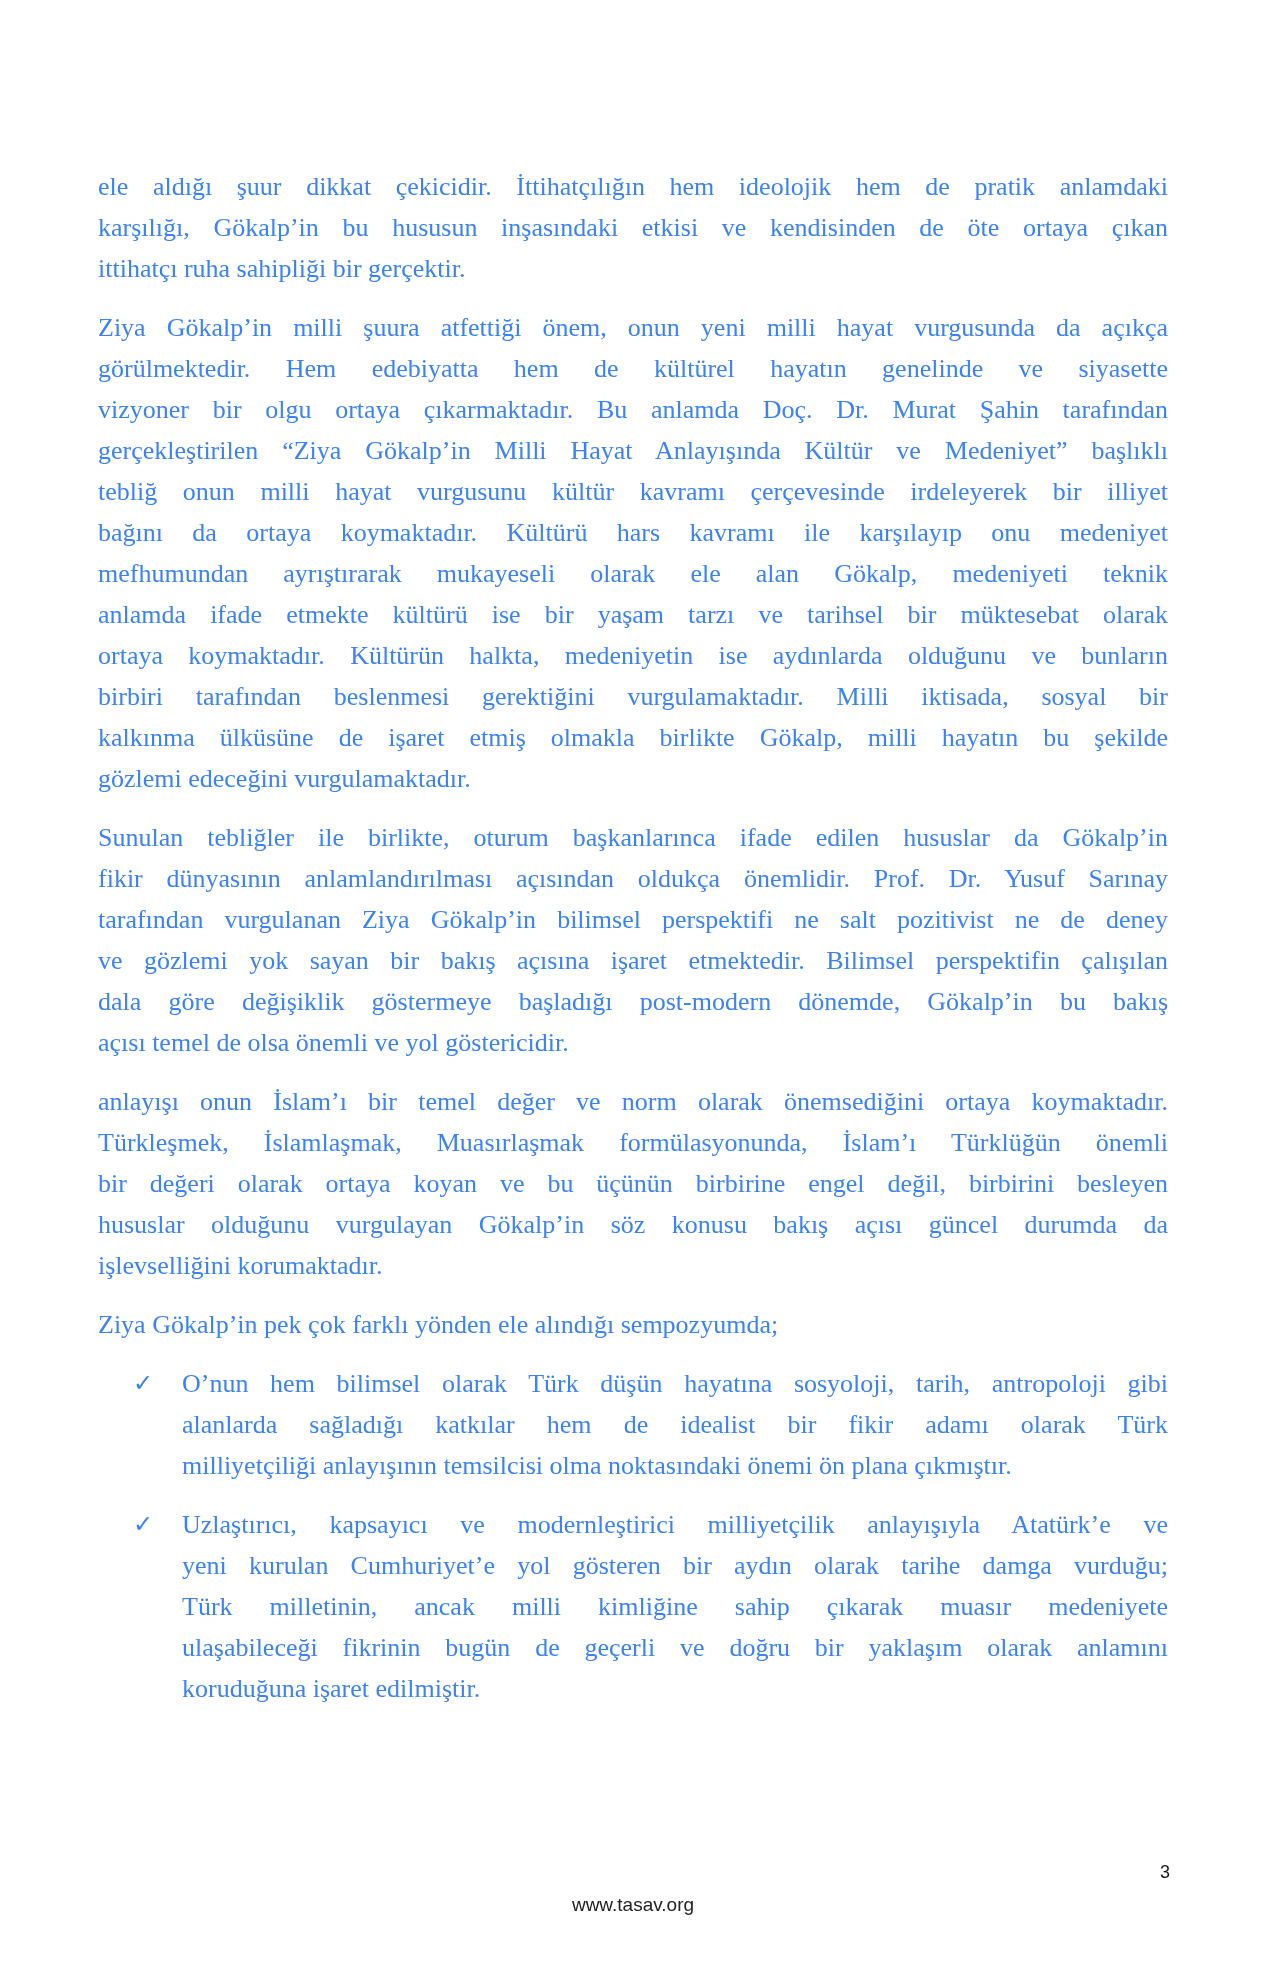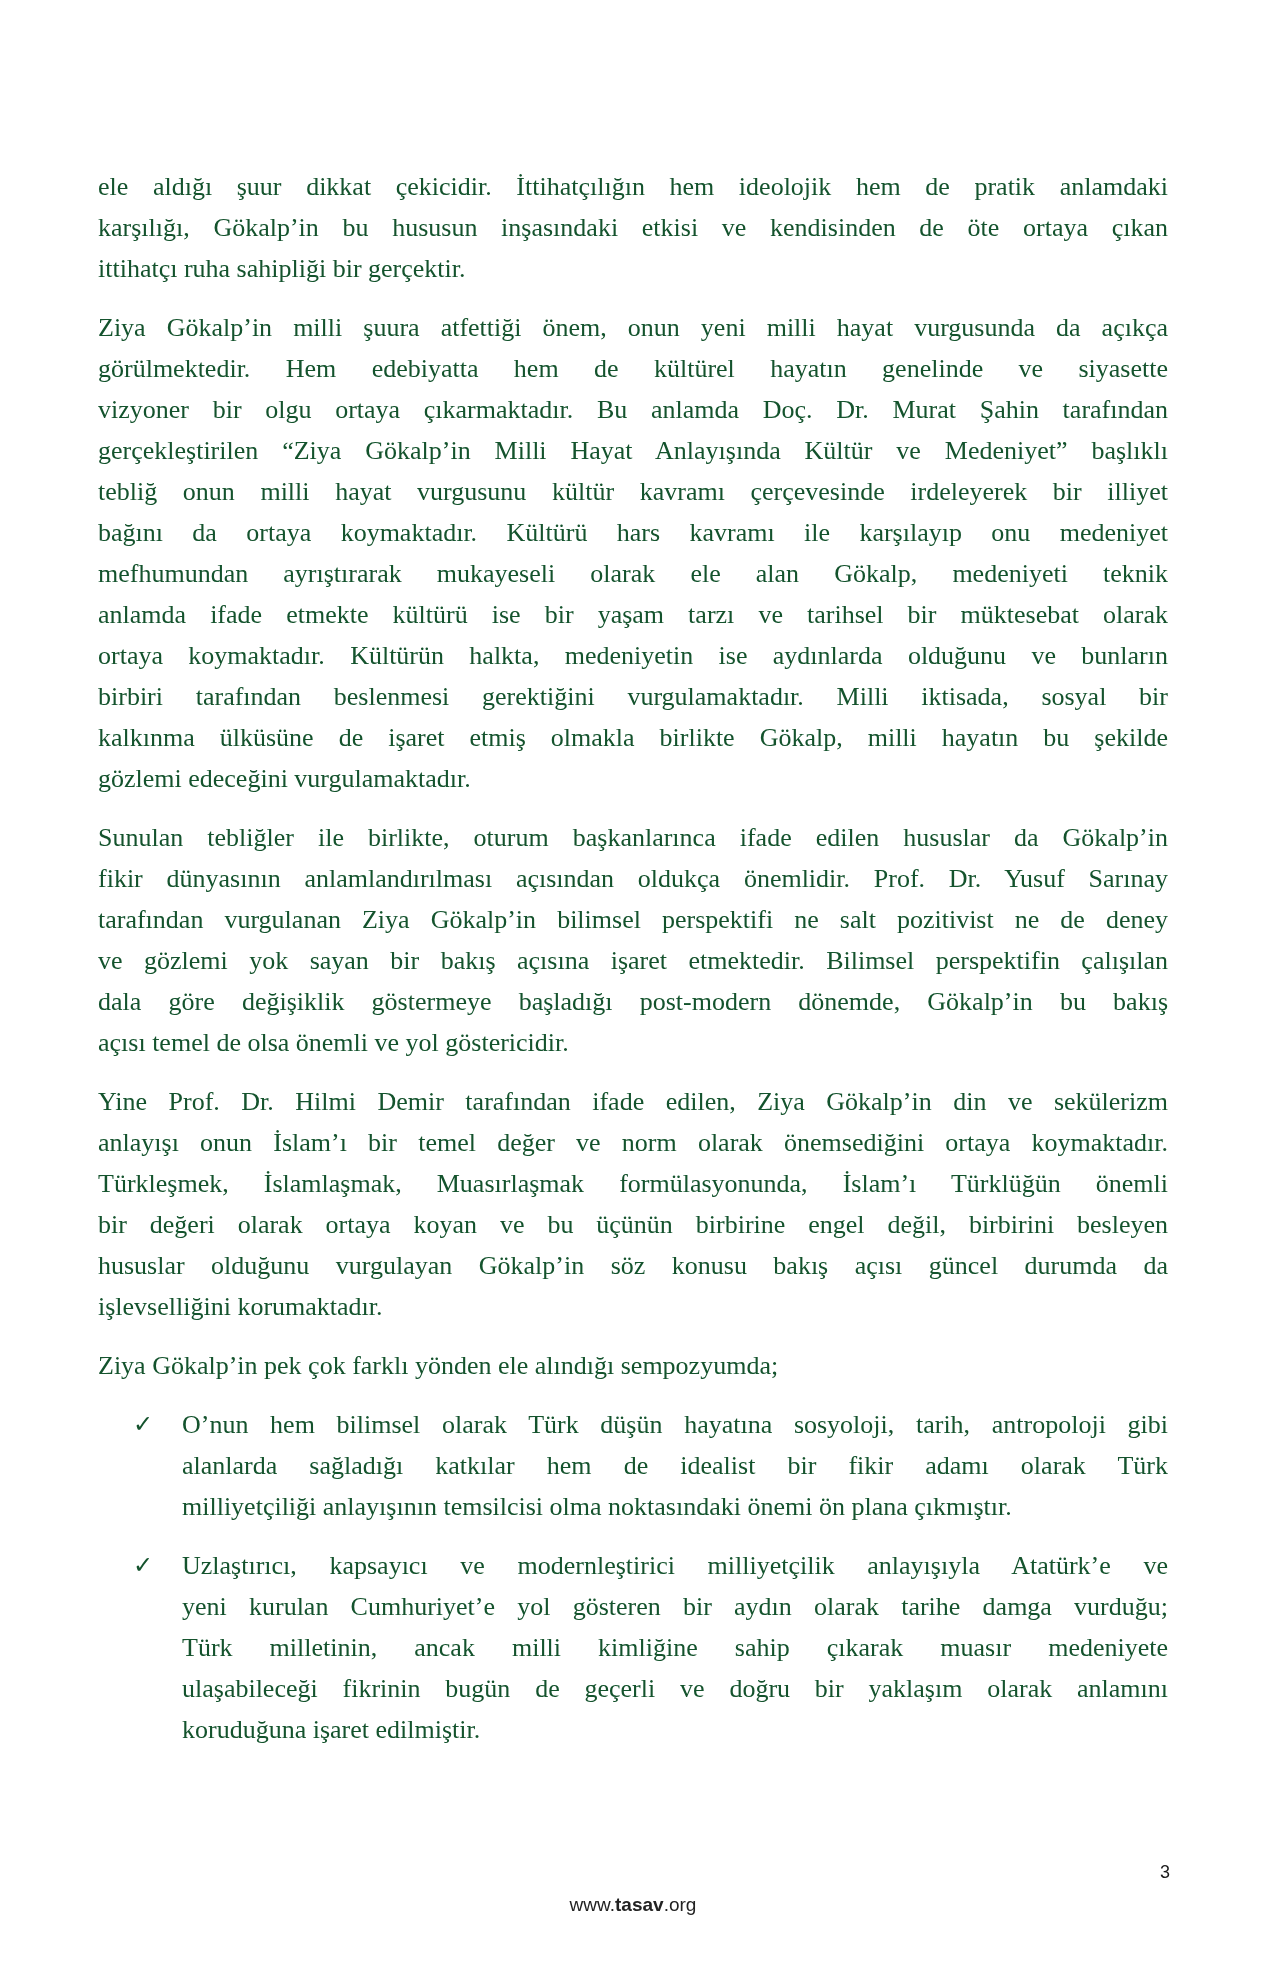--- a/index.html
+++ b/index.html
@@ -4,21 +4,21 @@
 <style>
   html, body { margin: 0; padding: 0; background: #ffffff; }
   body { width: 1280px; height: 1986px; position: relative; overflow: hidden; }
   .page {
     position: absolute; left: 0; top: 0; width: 1280px; height: 1986px;
     background: #ffffff;
   }
   .body-text {
     position: absolute; left: 98px; top: 166px; width: 1070px;
     font-family: "Liberation Serif", "DejaVu Serif", serif;
-    font-size: 26px; line-height: 41px; color: #14532d;
+    font-size: 26px; line-height: 41px; color: #3b82f6;
   }
   .para { margin: 0 0 18px 0; }
   .line {
     display: block; white-space: nowrap; height: 41px;
     text-align: justify; text-align-last: justify;
   }
   .line.last { text-align-last: left; }
   .bullets { margin: 0; padding: 0; list-style: none; }
   .bullet { position: relative; padding-left: 84px; margin: 0 0 18px 0; }
   .check {
@@ -26,21 +26,21 @@
     line-height: 41px; font-size: 24px; font-family: "DejaVu Sans", sans-serif;
   }
   .page-number {
     position: absolute; left: 1150px; top: 1862px; width: 30px; text-align: center;
     font-family: "Liberation Sans", "DejaVu Sans", sans-serif; font-size: 18px; color: #1a1a1a;
   }
   .footer {
     position: absolute; left: 0; top: 1894px; width: 1266px; text-align: center;
     font-family: "Liberation Sans", "DejaVu Sans", sans-serif; font-size: 19px; color: #222;
   }
-  .footer .bold { font-weight: bold; text-align: right; }
+  .footer .bold { font-weight: normal; text-align: right; }
 </style>
 </head>
 <body>
 
 <div class="page">
   <div class="body-text">
 
     <p class="para">
       <span class="line">ele aldığı şuur dikkat çekicidir. İttihatçılığın hem ideolojik hem de pratik anlamdaki</span>
       <span class="line">karşılığı, Gökalp’in bu hususun inşasındaki etkisi ve kendisinden de öte ortaya çıkan</span>
@@ -65,21 +65,20 @@
     <p class="para">
       <span class="line">Sunulan tebliğler ile birlikte, oturum başkanlarınca ifade edilen hususlar da Gökalp’in</span>
       <span class="line">fikir dünyasının anlamlandırılması açısından oldukça önemlidir. Prof. Dr. Yusuf Sarınay</span>
       <span class="line">tarafından vurgulanan Ziya Gökalp’in bilimsel perspektifi ne salt pozitivist ne de deney</span>
       <span class="line">ve gözlemi yok sayan bir bakış açısına işaret etmektedir. Bilimsel perspektifin çalışılan</span>
       <span class="line">dala göre değişiklik göstermeye başladığı post-modern dönemde, Gökalp’in bu bakış</span>
       <span class="line last">açısı temel de olsa önemli ve yol göstericidir.</span>
     </p>
 
     <p class="para">
-      <span class="line">Yine Prof. Dr. Hilmi Demir tarafından ifade edilen, Ziya Gökalp’in din ve sekülerizm</span>
       <span class="line">anlayışı onun İslam’ı bir temel değer ve norm olarak önemsediğini ortaya koymaktadır.</span>
       <span class="line">Türkleşmek, İslamlaşmak, Muasırlaşmak formülasyonunda, İslam’ı Türklüğün önemli</span>
       <span class="line">bir değeri olarak ortaya koyan ve bu üçünün birbirine engel değil, birbirini besleyen</span>
       <span class="line">hususlar olduğunu vurgulayan Gökalp’in söz konusu bakış açısı güncel durumda da</span>
       <span class="line last">işlevselliğini korumaktadır.</span>
     </p>
 
     <p class="para">
       <span class="line last">Ziya Gökalp’in pek çok farklı yönden ele alındığı sempozyumda;</span>
     </p>

